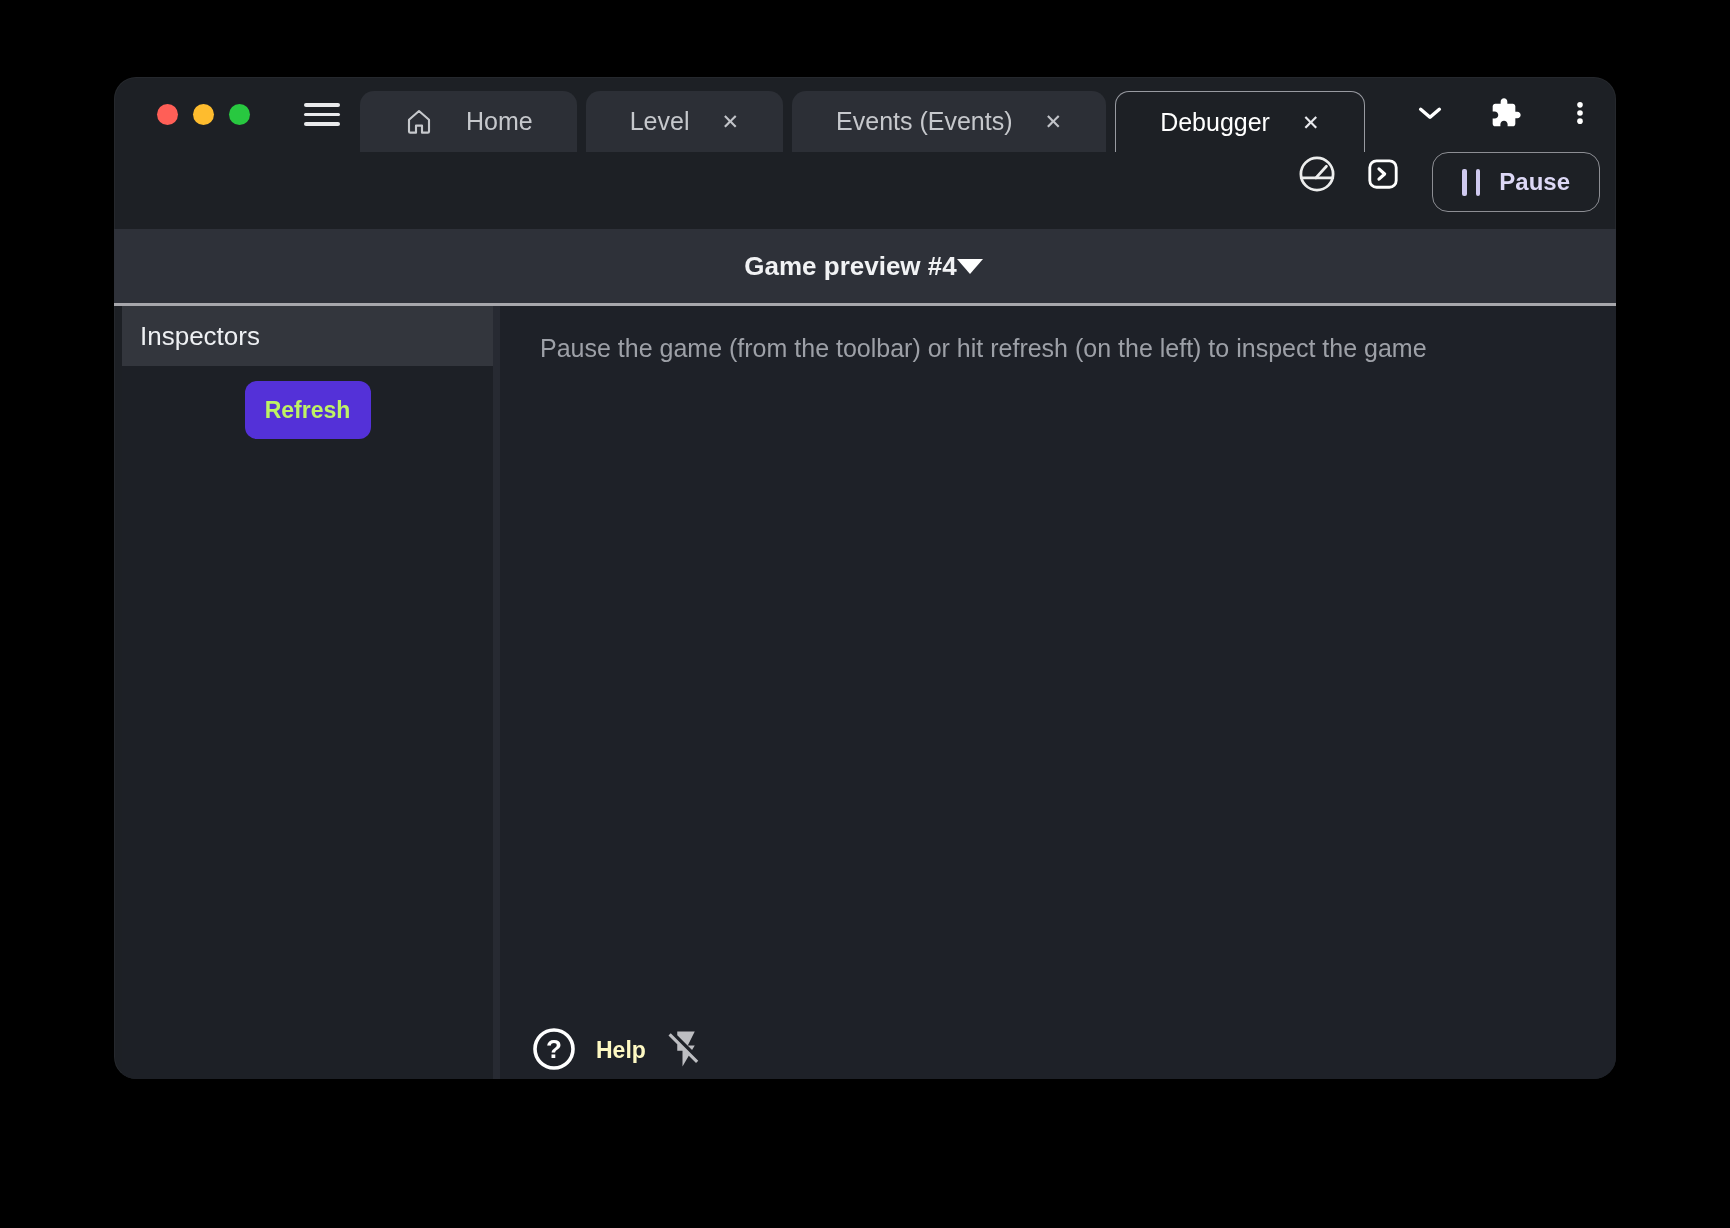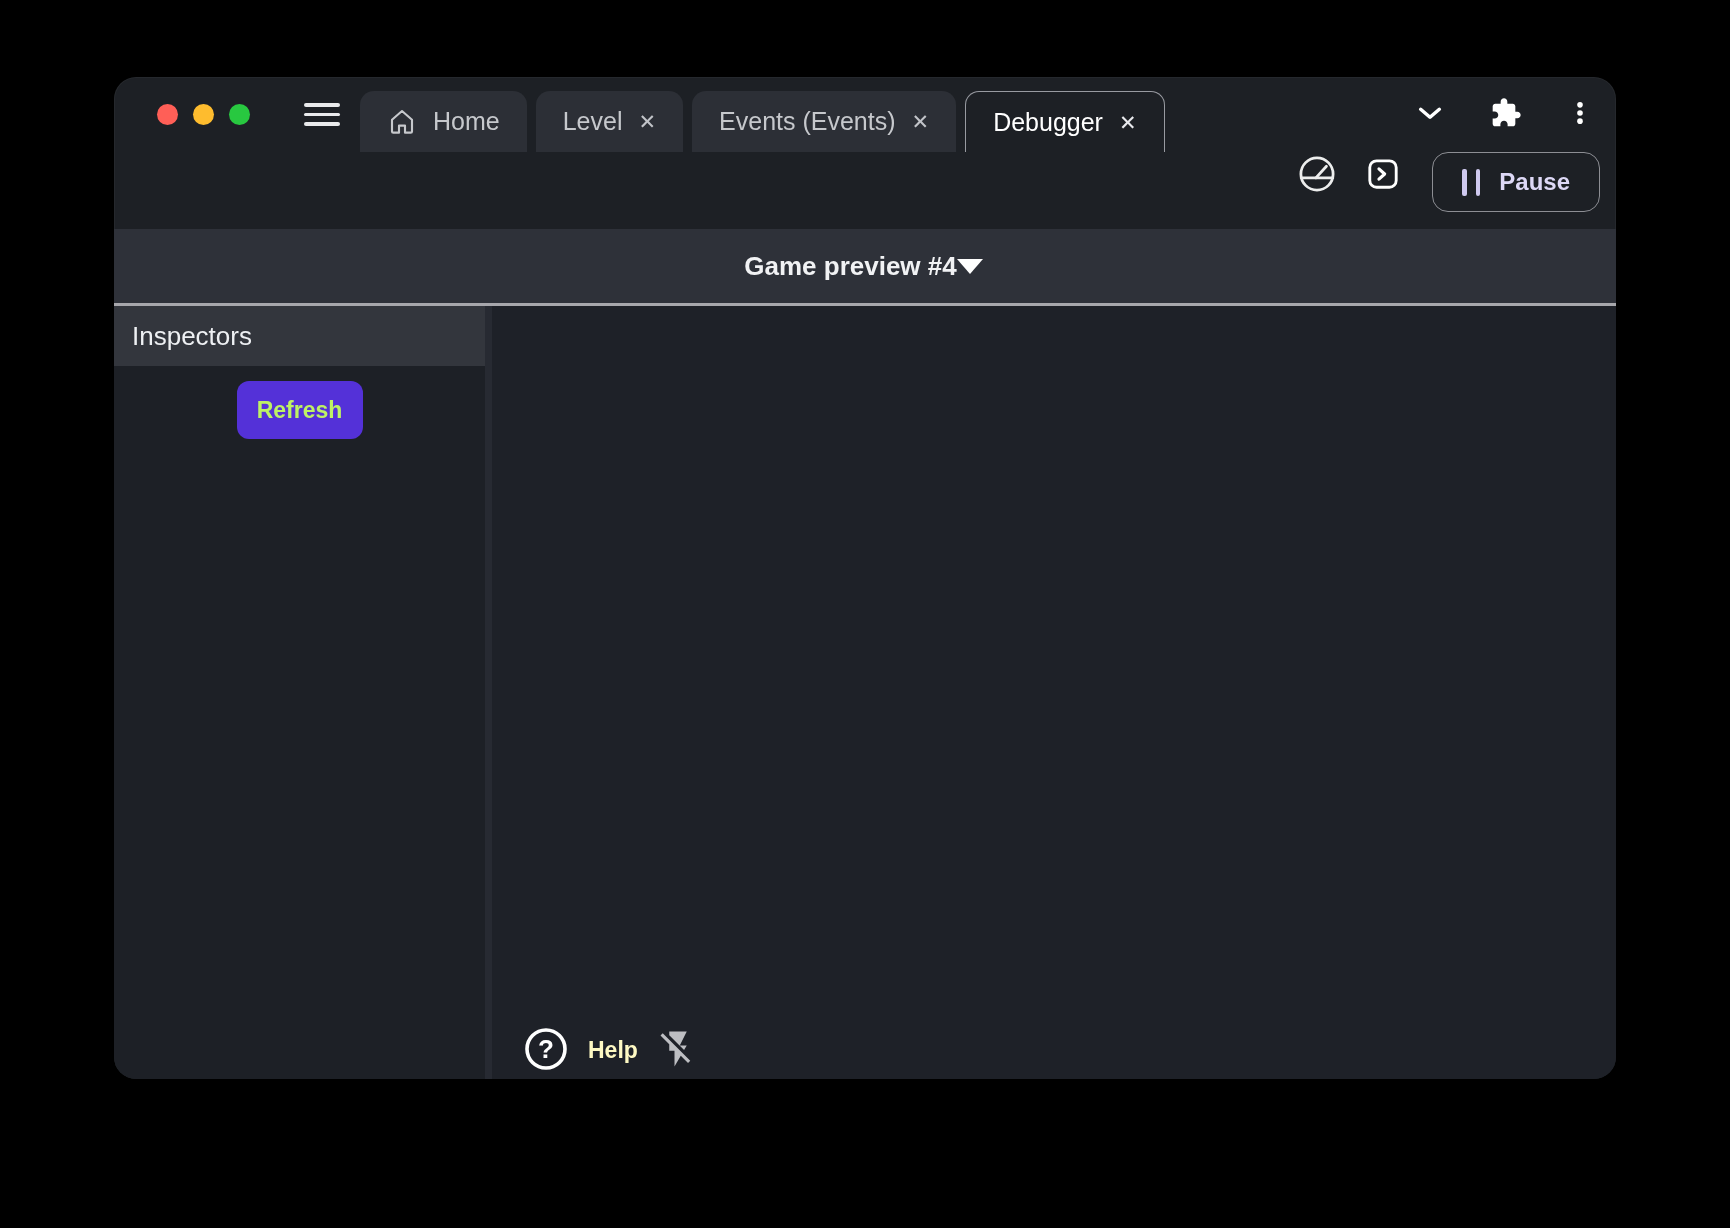--- a/index.html
+++ b/index.html
@@ -17,21 +17,21 @@
   .topbar{ height:75px; flex:none; position:relative; display:flex; align-items:flex-end; }
   .traffic{ position:absolute; left:43px; top:0; height:75px; display:flex; align-items:center; gap:15px; }
   .tl{ width:21px; height:21px; border-radius:50%; border:none; cursor:pointer; }
   .tl.close{ background:#ff5f57; } .tl.min{ background:#febc2e; } .tl.zoom{ background:#28c840; }
 
   .hamburger{ position:absolute; left:190px; top:0; height:75px; width:36px;
               display:flex; flex-direction:column; justify-content:center; gap:6px; cursor:pointer; background:none; border:none;}
   .hamburger span{ display:block; height:3.5px; width:36px; background:#e9eaec; border-radius:2px; }
 
   .tabs{ display:flex; gap:9px; margin-left:246px; height:61px; }
-  .tab{ display:flex; align-items:center; gap:16px; padding:0 27px;
+  .tab{ display:flex; align-items:center; gap:32px; padding:0 44px;
         background:#2c2f36; color:#c6c8cc; font-size:25px;
         border-radius:14px 14px 0 0; cursor:pointer; border:none; }
   .tab .tab-close{ font-size:21px; color:#c2c4c9; line-height:1; cursor:pointer; }
   .tab.active{ background:#1d2025; border:1.5px solid #989aa1; border-bottom:none;
                color:#ffffff; font-weight:400; }
   .tab.active .tab-close{ color:#e9eaee; }
   .tab .home-ic{ display:flex; align-items:center; }
 
   .topbar-right{ position:absolute; right:22px; top:0; height:75px; display:flex; align-items:center; gap:44px; }
   .icon-plain{ background:none; border:none; cursor:pointer; display:flex; align-items:center; justify-content:center; }
@@ -50,21 +50,21 @@
   
   .preview-row{ height:74px; flex:none; background:#2e3139; display:flex; align-items:center;
                 justify-content:center; padding:0 25px 0 22px; cursor:pointer; }
   .preview-title{ font-size:26px; font-weight:600; color:#f1f2f4; }
   .caret-down{ width:0; height:0; border-left:13px solid transparent; border-right:13px solid transparent;
                border-top:15px solid #ffffff; }
 
   .light-divider{ height:3px; flex:none; background:#a7a7ac; }
 
   
-  .content{ flex:1; min-height:0; display:flex; }
+  .content{ flex:1; min-height:0; display:flex;margin-left:8px; }
   .sidebar{ width:371px; flex:none; background:#1d2026; display:flex; flex-direction:column; }
   .sidebar-header{ height:60px; flex:none; background:#33363d; display:flex; align-items:center;
                    padding-left:18px; font-size:26px; color:#eef0f3; }
   .refresh-btn{ margin:15px auto 0; width:126px; height:58px; background:#5431d8; color:#bef264;
                 font-size:23px; font-weight:700; font-family:inherit; border:none; border-radius:12px; cursor:pointer; }
   .vdivider{ width:7px; flex:none; background:#272a32; }
   .main{ flex:1; background:#1e2128; position:relative; padding:28px 30px 0 40px; }
   .hint{ font-size:25px; color:#9da0a7; }
 
   .help-row{ position:absolute; left:31px; bottom:4px; display:flex; align-items:center; gap:19px; }
@@ -182,20 +182,21 @@
     <div class="sidebar">
       <div class="sidebar-header">
         <span>Inspectors</span>
       </div>
       <button class="refresh-btn">Refresh</button>
     </div>
 
     <div class="vdivider"></div>
 
     <div class="main">
+      <div class="hint">Pause the game (from the toolbar) or hit refresh (on the left) to inspect the game</div>
 
       <div class="help-row">
         <button class="help-btn">
           <span>
             <svg width="46" height="46" viewBox="0 0 46 46">
               <circle cx="23" cy="23" r="19" fill="none" stroke="#ffffff" stroke-width="3.6"></circle>
               <text x="23" y="31.5" text-anchor="middle" fill="#ffffff" font-size="26" font-weight="bold" font-family="Liberation Sans, sans-serif">?</text>
             </svg>
           </span>
           <span class="help-label">Help</span>

